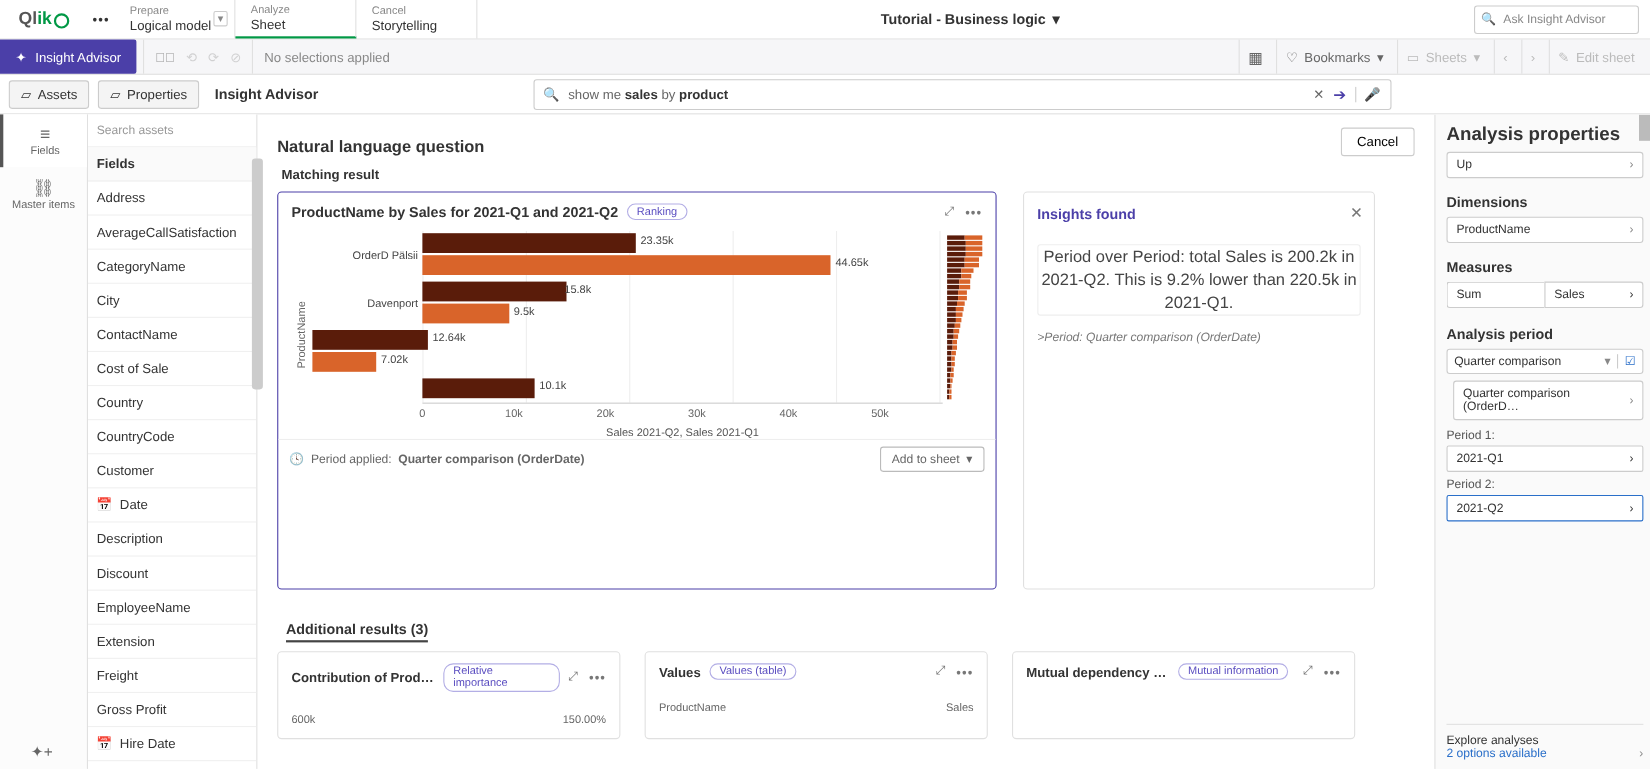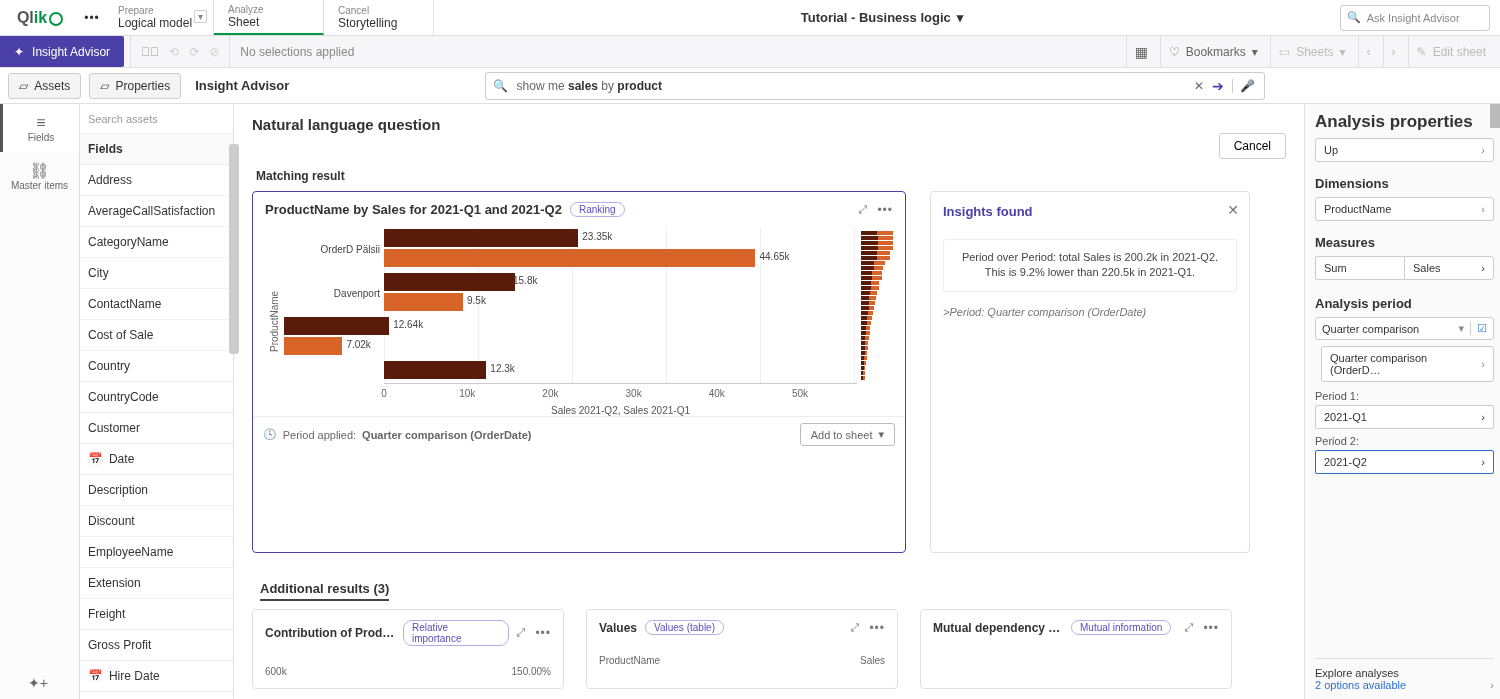--- a/index.html
+++ b/index.html
@@ -45,21 +45,21 @@
   .rail .ritem .ic { font-size: 16px; }
   .fields-col { width: 154px; border-right: 1px solid #e0e0e0; display: flex; flex-direction: column; background: #fff; position: relative;}
   .fields-col .scroll-th { position: absolute; right: -6px; top: 40px; width: 10px; height: 210px; background: #ccc; border-radius: 3px;}
   .search-assets { height: 30px; display: flex; align-items: center; padding: 0 8px; color: #999; font-size: 11px; border-bottom: 1px solid #eee;}
   .fields-col .hdr { font-weight: 600; padding: 8px 8px; border-bottom: 1px solid #eee; background: #fafafa; font-size: 12px;}
   .flist { flex: 1; overflow: hidden; }
   .fitem { padding: 8px 8px; border-bottom: 1px solid #f0f0f0; font-size: 12px; cursor: pointer; display: flex; align-items: center; gap: 6px;}
   .fitem .dicon { color: #888; font-size: 12px; }
   .content { flex: 1; display: flex; overflow: hidden; }
   .center { flex: 1; padding: 12px 18px; overflow-y: auto; position: relative;}
-  .center-hdr { display: flex; align-items: flex-start; margin-bottom: 10px; flex-direction: column;}
+  .center-hdr { display: flex; align-items: flex-end; margin-bottom: 10px;}
   .center-hdr h2 { font-size: 15px; font-weight: 600; }
   .cancel-btn { margin-left: auto; border: 1px solid #ccc; background: #fff; padding: 5px 14px; border-radius: 3px; cursor: pointer; font-size: 12px;}
   .section-label { font-size: 12px; font-weight: 600; margin-bottom: 8px; padding-left: 4px;}
   .result-row { display: flex; gap: 24px; margin-bottom: 18px;}
   .chart-card { width: 654px; border: 1.5px solid #4b3fa8; border-radius: 4px; background: #fff; }
   .chart-head { display: flex; align-items: center; padding: 10px 12px; gap: 8px;}
   .chart-head .title { font-weight: 600; font-size: 13px; }
   .pill { border: 1px solid #b3aee5; color: #5a4dc0; font-size: 10px; padding: 1px 8px; border-radius: 9px; }
   .chart-head .right { margin-left: auto; display: flex; gap: 10px; color: #777; }
   .chart-area { padding: 0 12px 0 12px; }
@@ -83,21 +83,21 @@
   .mini { width: 32px; margin-left: 4px; display: flex; flex-direction: column; justify-content: flex-start; padding-top: 4px;}
   .mini .mrow { display: flex; height: 4px; margin-bottom: 1px;}
   .mini .mrow span { display: block; height: 100%;}
   .mini .mrow .m1 { background: #5a1c0a;}
   .mini .mrow .m2 { background: #d9642a;}
   .chart-foot { display: flex; align-items: center; padding: 6px 10px; border-top: 1px solid #eee; font-size: 11px; color: #666; gap: 6px;}
   .chart-foot .addbtn { margin-left: auto; border: 1px solid #bbb; padding: 4px 10px; display: flex; align-items: center; gap: 6px; border-radius: 3px; cursor: pointer;}
   .insights-card { width: 320px; border: 1px solid #e0e0e0; border-radius: 4px; padding: 12px; height: 362px; position: relative;}
   .insights-card .sec-title { color: #4b3fa8; font-weight: 600; font-size: 13px; display: flex; align-items: center;}
   .insights-card .closer { position: absolute; right: 10px; top: 10px; color: #777; cursor: pointer; font-size: 14px;}
-  .insight-box { border: 1px solid #eee; border-radius: 3px; padding: 10px; margin-top: 20px; font-size: 11px; text-align: center; color: #444; line-height: 1.4;}
+  .insight-box { border: 1px solid #eee; border-radius: 3px; margin-top: 20px; font-size: 15px; text-align: center; color: #444; line-height: 1.4;}
   .insight-note { font-style: italic; color: #777; font-size: 11px; margin-top: 14px;}
   .additional { font-weight: 600; font-size: 13px; margin: 10px 0 8px 8px; border-bottom: 2px solid #444; display: inline-block; padding-bottom: 3px;}
   .cards-row { display: flex; gap: 22px;}
   .mini-card { width: 312px; height: 80px; border: 1px solid #e0e0e0; border-radius: 4px; padding: 10px 12px; overflow: hidden;}
   .mini-card .mc-head { display: flex; align-items: center; gap: 8px;}
   .mini-card .mc-title { font-weight: 600; font-size: 12px; white-space: nowrap; overflow: hidden; text-overflow: ellipsis; max-width: 130px;}
   .mini-card .mc-head .right { margin-left: auto; display: flex; gap: 10px; color: #777;}
   .mini-card .mc-body { margin-top: 20px; display: flex; justify-content: space-between; font-size: 10px; color: #666;}
   .props { width: 196px; border-left: 1px solid #e0e0e0; padding: 8px 6px 8px 10px; background: #fafafa; display: flex; flex-direction: column; overflow: hidden; position: relative;}
   .props h3 { font-size: 17px; font-weight: 600; margin-bottom: 6px;}
@@ -364,21 +364,21 @@
         <div class="fill" style="width:58.4064px"></div>
         <div class="lbl" style="left:62.4064px">7.02k</div>
       </div>
     </div>
                     </div>
                     <div class="barrow">
     <div class="cat"></div>
     <div class="bars">
       <div class="bar q1">
         <div class="fill" style="width:102.33600000000001px"></div>
-        <div class="lbl" style="left:106.33600000000001px">12.3k</div>
+        <div class="lbl" style="left:106.33600000000001px">10.1k</div>
       </div>
 
     </div>
                     </div>
                   </div>
                 <div class="xaxis" id="xaxis">
                     <div class="tick" style="left: 0px;">0</div>
                     <div class="tick" style="left: 83.2px;">10k</div>
                     <div class="tick" style="left: 166.4px;">20k</div>
                     <div class="tick" style="left: 249.6px;">30k</div>

